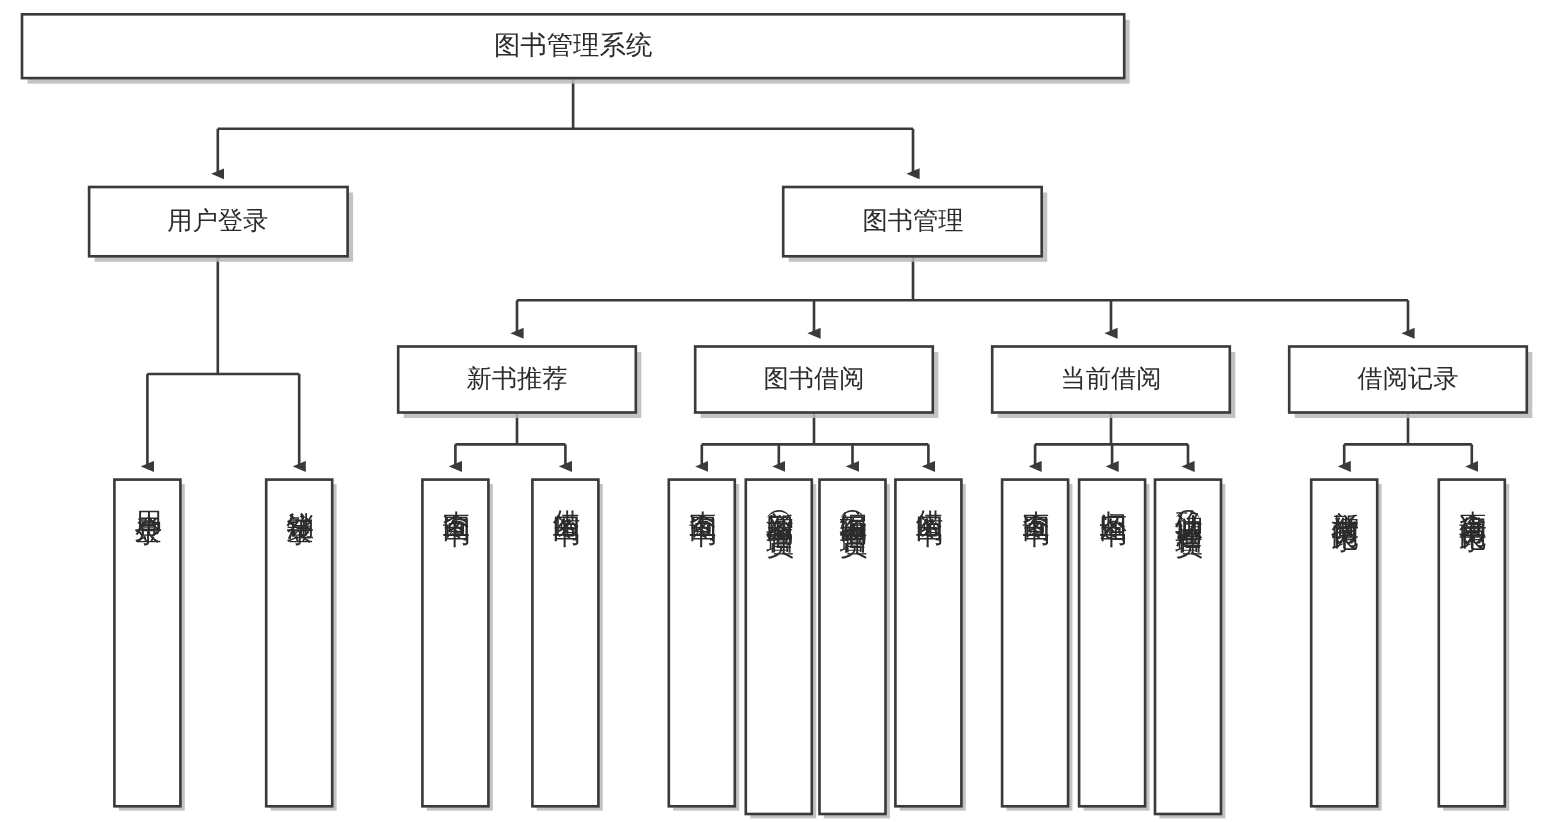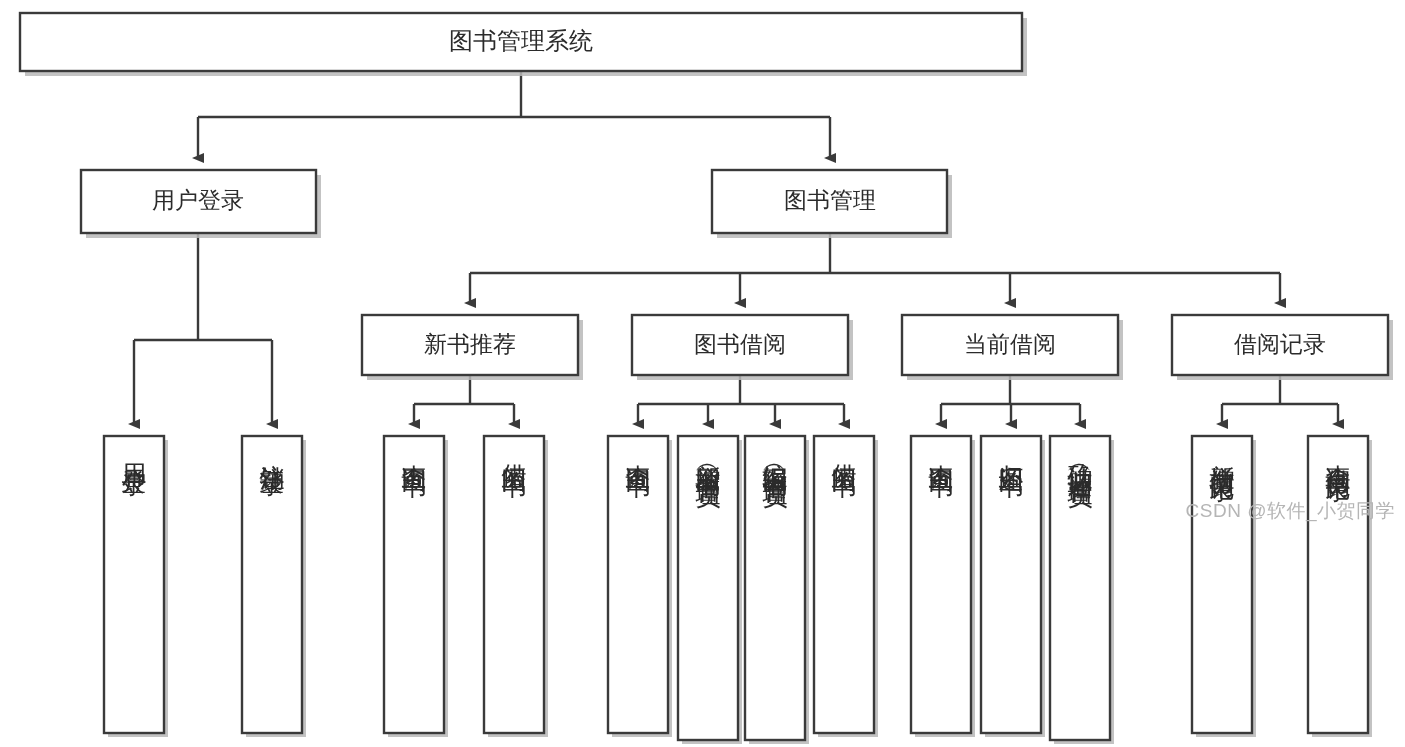--- a/index.html
+++ b/index.html
@@ -273,14 +273,13 @@
         <span class="vert-label">确认归还（管理员）</span>
       </div>
       <div class="vert-label-wrap" style="left: 1192px; top: 444px; width: 60px; height: 281px;">
         <span class="vert-label">新增借阅记录</span>
       </div>
       <div class="vert-label-wrap" style="left: 1308px; top: 444px; width: 60px; height: 281px;">
         <span class="vert-label">查询借阅记录</span>
       </div>
     </div>
 
-  <div class="watermark">CSDN @软件_小贺同学</div>
 </div>
 
 </body></html>

